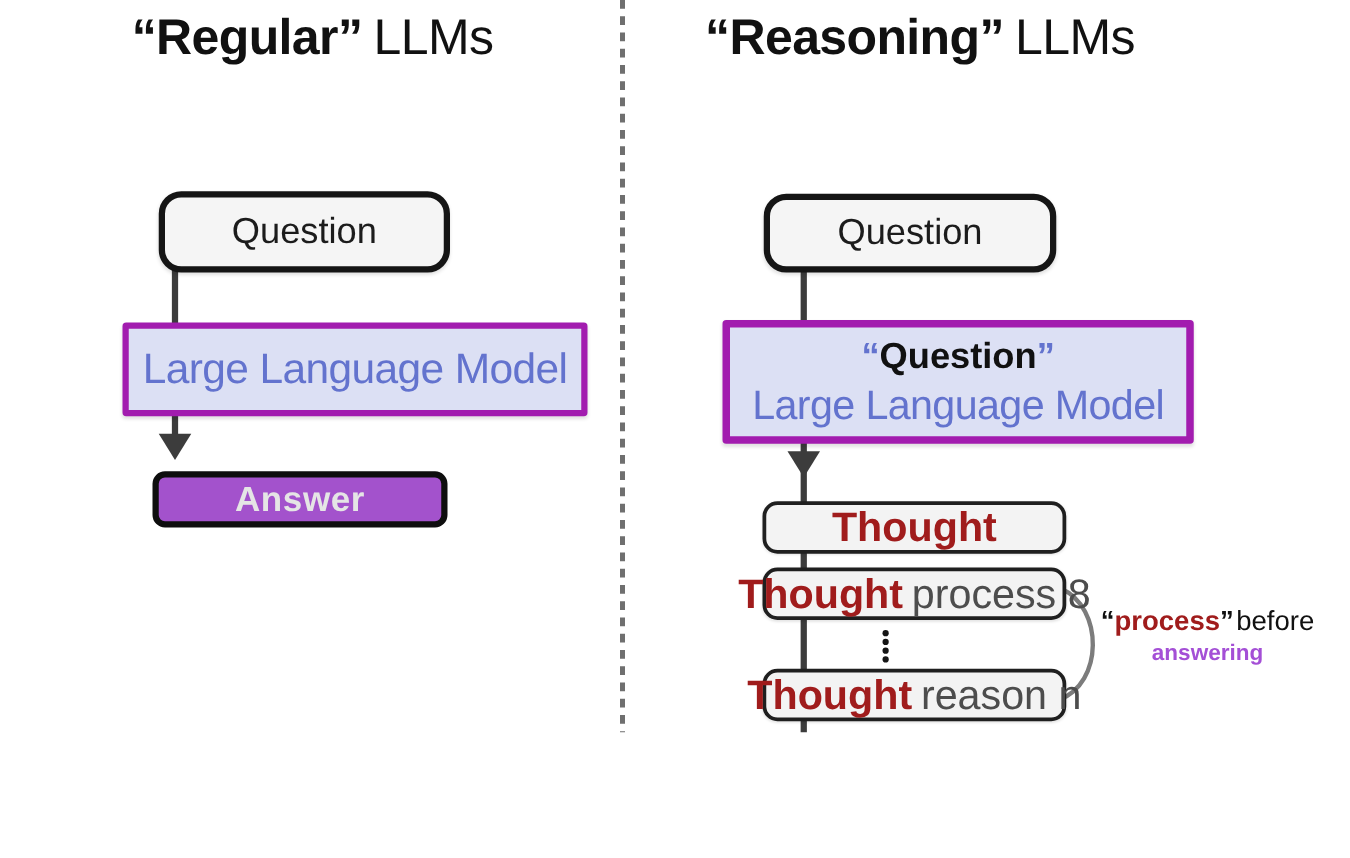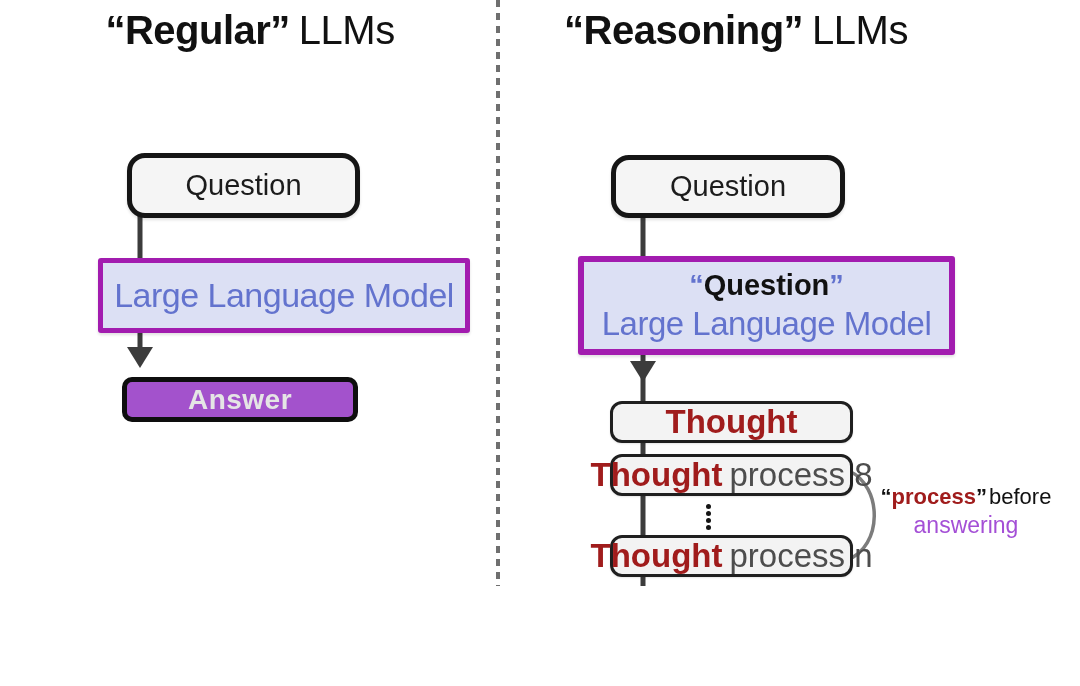--- a/index.html
+++ b/index.html
@@ -54,21 +54,21 @@
   
   .v-ellipsis{position:absolute;left:706px;top:504px;display:flex;flex-direction:column;align-items:center;gap:2px;}
   .v-ellipsis .dot{width:5px;height:5px;border-radius:50%;background:#151515;}
 
   
   .annotation{position:absolute;left:868px;top:483px;width:196px;text-align:center;line-height:1.28;}
   .annotation-line1{font-size:22px;color:#111;white-space:nowrap;}
   .annotation-quote{font-weight:700;color:#111;}
   .annotation-highlight{font-weight:700;color:var(--darkred);}
   .annotation-after{font-weight:400;margin-left:2px;}
-  .annotation-line2{font-size:23px;font-weight:400;color:var(--purplebright);}
+  .annotation-line2{font-size:18px;font-weight:700;color:var(--purplebright);}
 
   
   .flow-line{stroke:var(--line);stroke-width:5;}
   .flow-head{fill:var(--line);}
   .divider-line{stroke:var(--divider);stroke-width:4;stroke-dasharray:7 6;}
   .curve-path{stroke:var(--curvegray);stroke-width:3.5;fill:none;stroke-linecap:round;}
   .curve-head-path{stroke:var(--curvegray);stroke-width:3.5;fill:none;stroke-linecap:round;stroke-linejoin:round;}
 </style>
 </head>
 <body>
@@ -136,21 +136,21 @@
 
   <div class="v-ellipsis">
     <span class="dot"></span>
     <span class="dot"></span>
     <span class="dot"></span>
     <span class="dot"></span>
   </div>
 
   <div class="node thought-box thought-n">
     <span class="thought-bold">Thought</span>
-      <span class="thought-rest">process n</span>
+      <span class="thought-rest">reason n</span>
   </div>
 
   <div class="node answer-box answer-right">
     <span>Answer</span>
   </div>
 
   <div class="annotation">
     <div class="annotation-line1">
       <span class="annotation-quote">“</span><span class="annotation-highlight">process</span><span class="annotation-quote">”</span><span class="annotation-after">before</span>
     </div>

